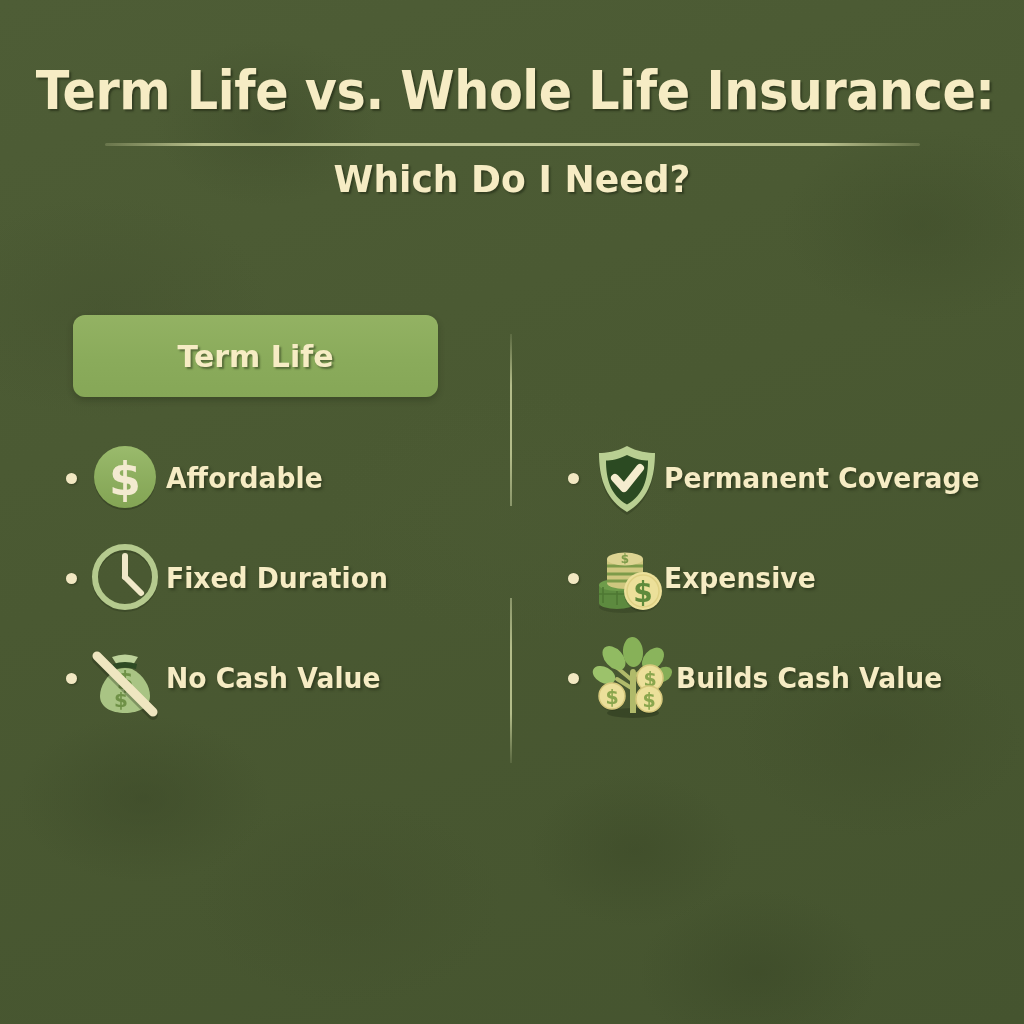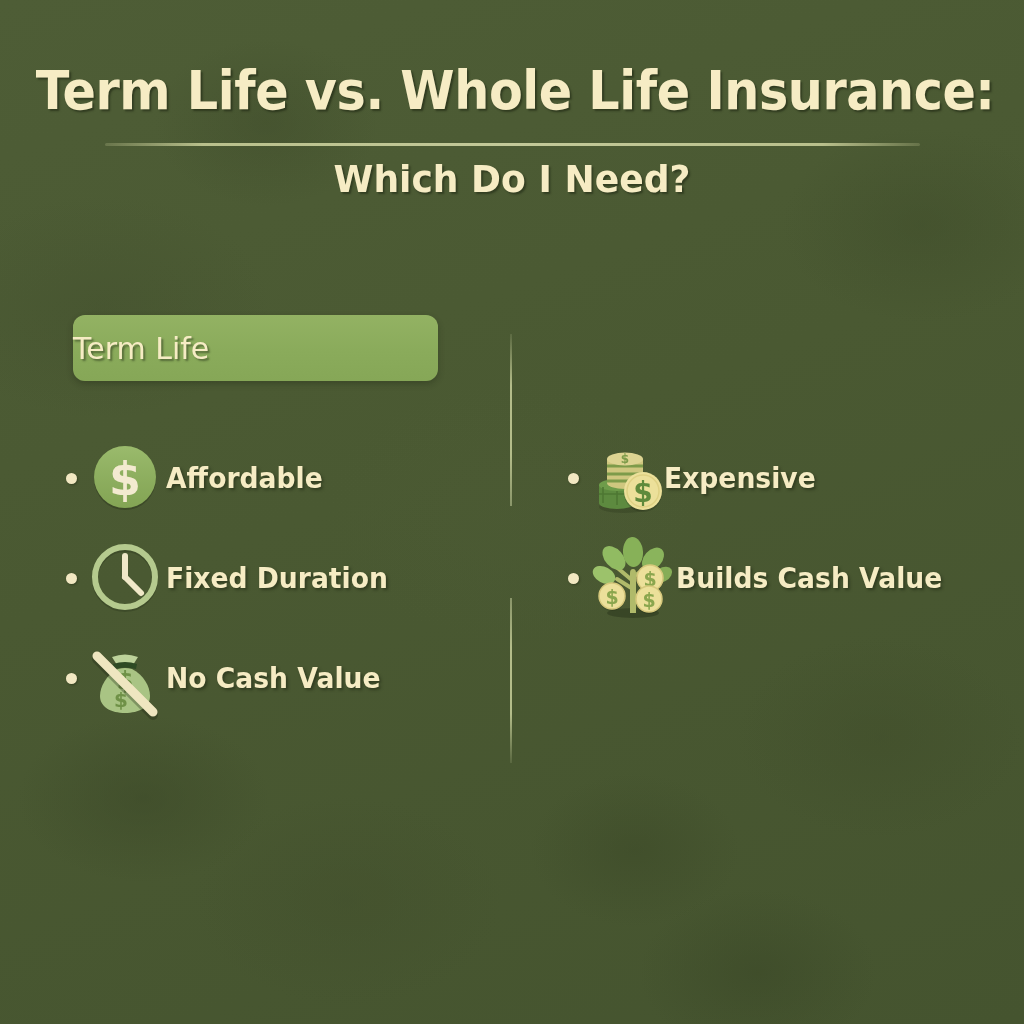--- a/index.html
+++ b/index.html
@@ -60,27 +60,27 @@
     font-weight: bold;
     color: #f6ecc4;
     text-shadow: 2px 2px 2px rgba(25,33,15,0.5);
     font-family: "DejaVu Sans", "Liberation Sans", sans-serif;
     transform: scaleX(0.95);
   }
 
   
   .pill {
     position: absolute;
-    height: 66px;
+    height: 82px;
     border-radius: 12px;
     display: flex;
     align-items: center;
-    justify-content: flex-start;
+    justify-content: center;
     font-size: 30px;
-    font-weight: normal;
+    font-weight: bold;
     color: #f6ecc4;
     text-shadow: 2px 2px 2px rgba(25,33,15,0.45);
     font-family: "DejaVu Sans", "Liberation Sans", sans-serif;
     box-shadow: 0 3px 6px rgba(25,33,15,0.30);
   }
   .pill-term {
     left: 73px; top: 315px; width: 365px;
     background: linear-gradient(180deg, #93b263 0%, #8aab5b 55%, #86a757 100%);
   }
   .pill-whole {
@@ -216,20 +216,32 @@
           <line x1="9" y1="15" x2="65" y2="71" stroke="#efe6c0" stroke-width="9" stroke-linecap="round"></line>
         </svg>
       </span>
       <span class="feat-label">No Cash Value</span>
     </div>
 
   </div>
 
   <div class="col col-right">
 
+    <div class="feat">
+      <span class="bullet"></span>
+      <span class="icon-box">
+        <svg viewBox="0 0 74 74">
+          <path d="M37 5 C48 11 58 12 65 12 C65 36 59 58 37 71 C15 58 9 36 9 12 C16 12 26 11 37 5 Z" fill="rgba(25,33,15,0.22)" transform="translate(0,3)"></path>
+          <path d="M37 5 C48 11 58 12 65 12 C65 36 59 58 37 71 C15 58 9 36 9 12 C16 12 26 11 37 5 Z" fill="#b9cf92"></path>
+          <path d="M37 14 C46 18.5 53 19.5 58 19.5 C58 38 53.5 54 37 63.5 C20.5 54 16 38 16 19.5 C21 19.5 28 18.5 37 14 Z" fill="#2b4a22"></path>
+          <path d="M25 37 L34 47 L50 27" fill="none" stroke="#f4ecce" stroke-width="8" stroke-linecap="round" stroke-linejoin="round"></path>
+        </svg>
+      </span>
+      <span class="feat-label">Permanent Coverage</span>
+    </div>
 
     <div class="feat">
       <span class="icon-box" style="width:11px;height:11px;margin-right:11px;">
         <span class="bullet" style="display:block;margin:0;"></span>
       </span>
       <span class="icon-box">
         <svg viewBox="0 0 74 74">
           <ellipse cx="34" cy="66" rx="25" ry="6" fill="rgba(25,33,15,0.20)"></ellipse>
           <path d="M9 44 h36 v18 a18 6 0 0 1 -36 0 z" fill="#5d8a3f"></path>
           <ellipse cx="27" cy="44" rx="18" ry="6" fill="#6e9c4a"></ellipse>

